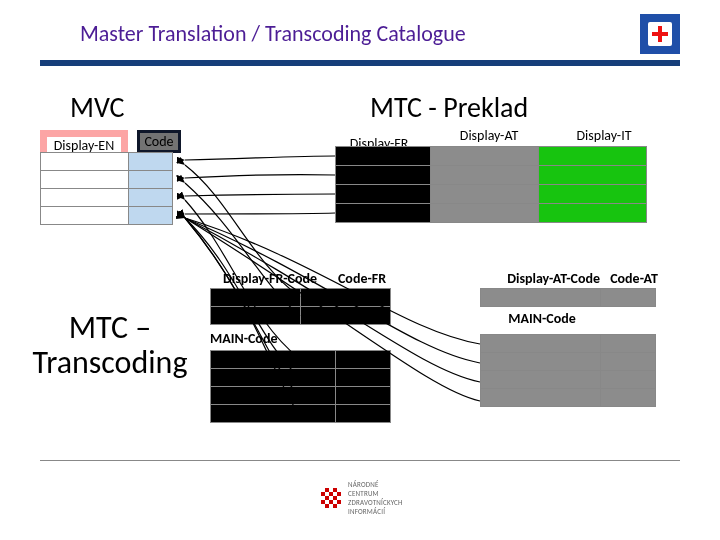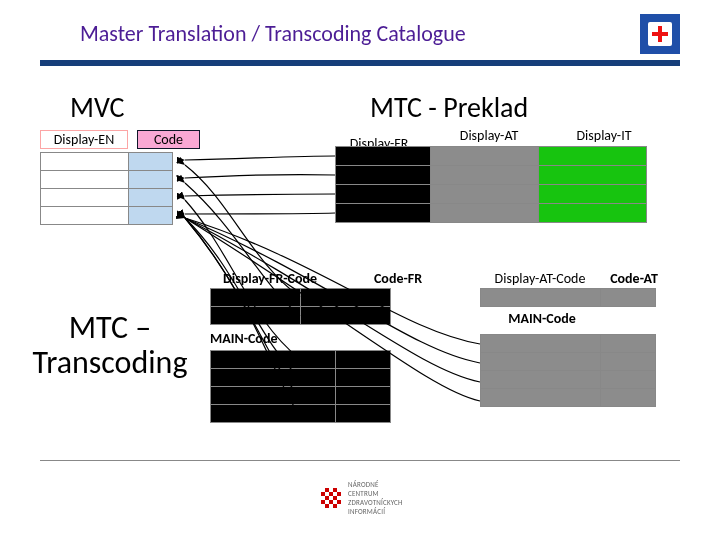--- a/index.html
+++ b/index.html
@@ -68,50 +68,50 @@
     position: absolute;
     border-collapse: collapse;
   }
   .tbl td {
     border: 1px solid #888;
     height: 18px;
     padding: 0;
   }
 
   
-  #head-display-en { left: 40px;  top: 130px; width: 88px; background: #fff; border: 1px solid #fca5a5; }
-  #head-code       { left: 137px; top: 130px; width: 63px; background: #f9a8d4; border: 1px solid #0f172a; }
+  #head-display-en { left: 40px;  top: 130px; width: 88px; background: #fff; border: 7px solid #fca5a5; }
+  #head-code       { left: 137px; top: 130px; width: 44px; background: #737373; border: 3px solid #0f172a; }
   #tbl-mvc { left: 40px; top: 152px; }
   #tbl-mvc td.c1 { width: 88px; background: #fff; }
   #tbl-mvc td.c2 { width: 44px; background: #bfd8ef; }
 
   
   #head-display-fr { left: 335px; top: 127px; width: 88px; margin-top: 8px; }
   #head-display-at { left: 445px; top: 127px; width: 88px; }
   #head-display-it { left: 560px; top: 127px; width: 88px; }
   #tbl-preklad { left: 335px; top: 146px; }
   #tbl-preklad td { height: 19px; }
   #tbl-preklad td.c1 { width: 95px; background: #000; }
   #tbl-preklad td.c2 { width: 108px; background: #8c8c8c; }
   #tbl-preklad td.c3 { width: 108px; background: #17c40f; }
 
   
   #head-display-fr-code { left: 210px; top: 270px; width: 120px; font-weight: 700; }
-  #head-code-fr         { left: 332px; top: 270px; width: 60px;  font-weight: 700; margin-left: 36px; }
+  #head-code-fr         { left: 332px; top: 270px; width: 60px;  font-weight: 700; }
   #tbl-fr { left: 210px; top: 288px; }
   #tbl-fr td { width: 90px; height: 18px; background: #000; }
 
   
   #head-main-code-left { left: 210px; top: 330px; width: 90px; font-weight: 700; text-align: left; padding-left: 0; }
   #tbl-main-left { left: 210px; top: 350px; }
   #tbl-main-left td.c1 { width: 125px; background: #000; }
   #tbl-main-left td.c2 { width: 55px;  background: #000; }
 
   
-  #head-display-at-code { left: 480px; top: 270px; width: 120px; font-weight: 400; }
+  #head-display-at-code { left: 480px; top: 270px; width: 120px; font-weight: 700; text-align: right; }
   #head-code-at         { left: 604px; top: 270px; width: 60px;  font-weight: 700; }
   #tbl-at-head { left: 480px; top: 288px; }
   #tbl-at-head td.c1 { width: 120px; background: #8c8c8c; height: 18px; }
   #tbl-at-head td.c2 { width: 55px;  background: #8c8c8c; height: 18px; }
 
   #head-main-code-right { left: 492px; top: 310px; width: 100px; font-weight: 700; }
   #tbl-main-right { left: 480px; top: 334px; }
   #tbl-main-right td.c1 { width: 120px; background: #8c8c8c; height: 18px; }
   #tbl-main-right td.c2 { width: 55px;  background: #8c8c8c; height: 18px; }
 

